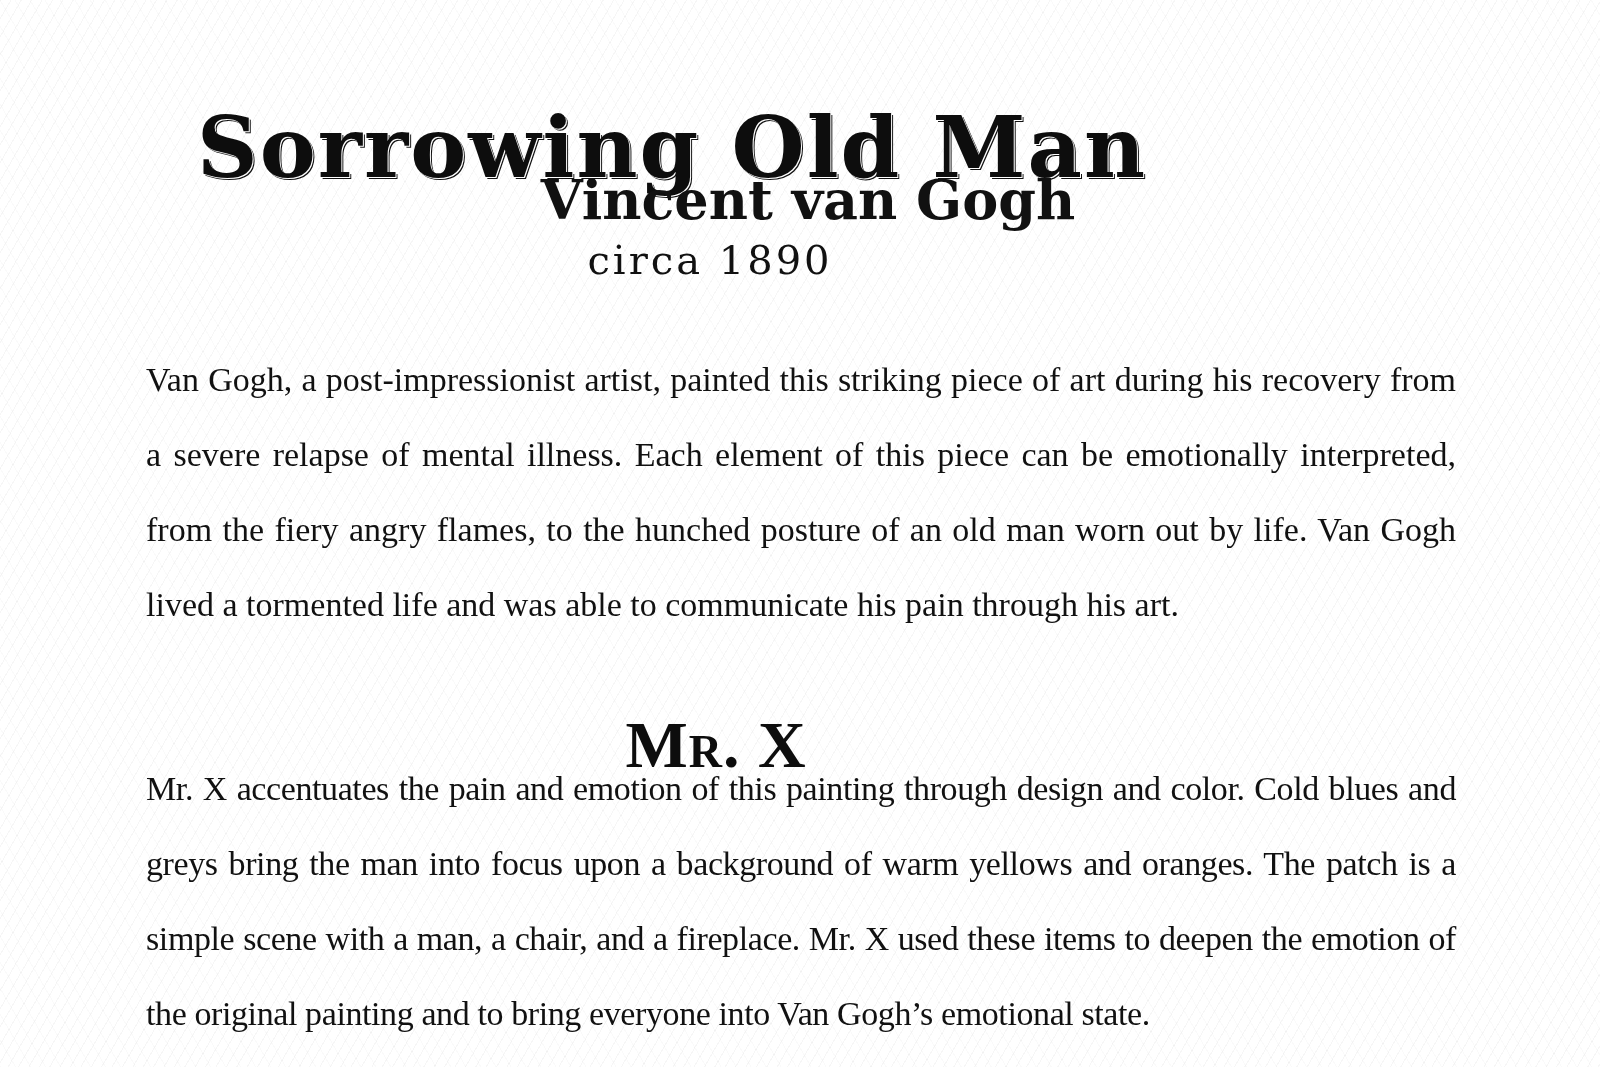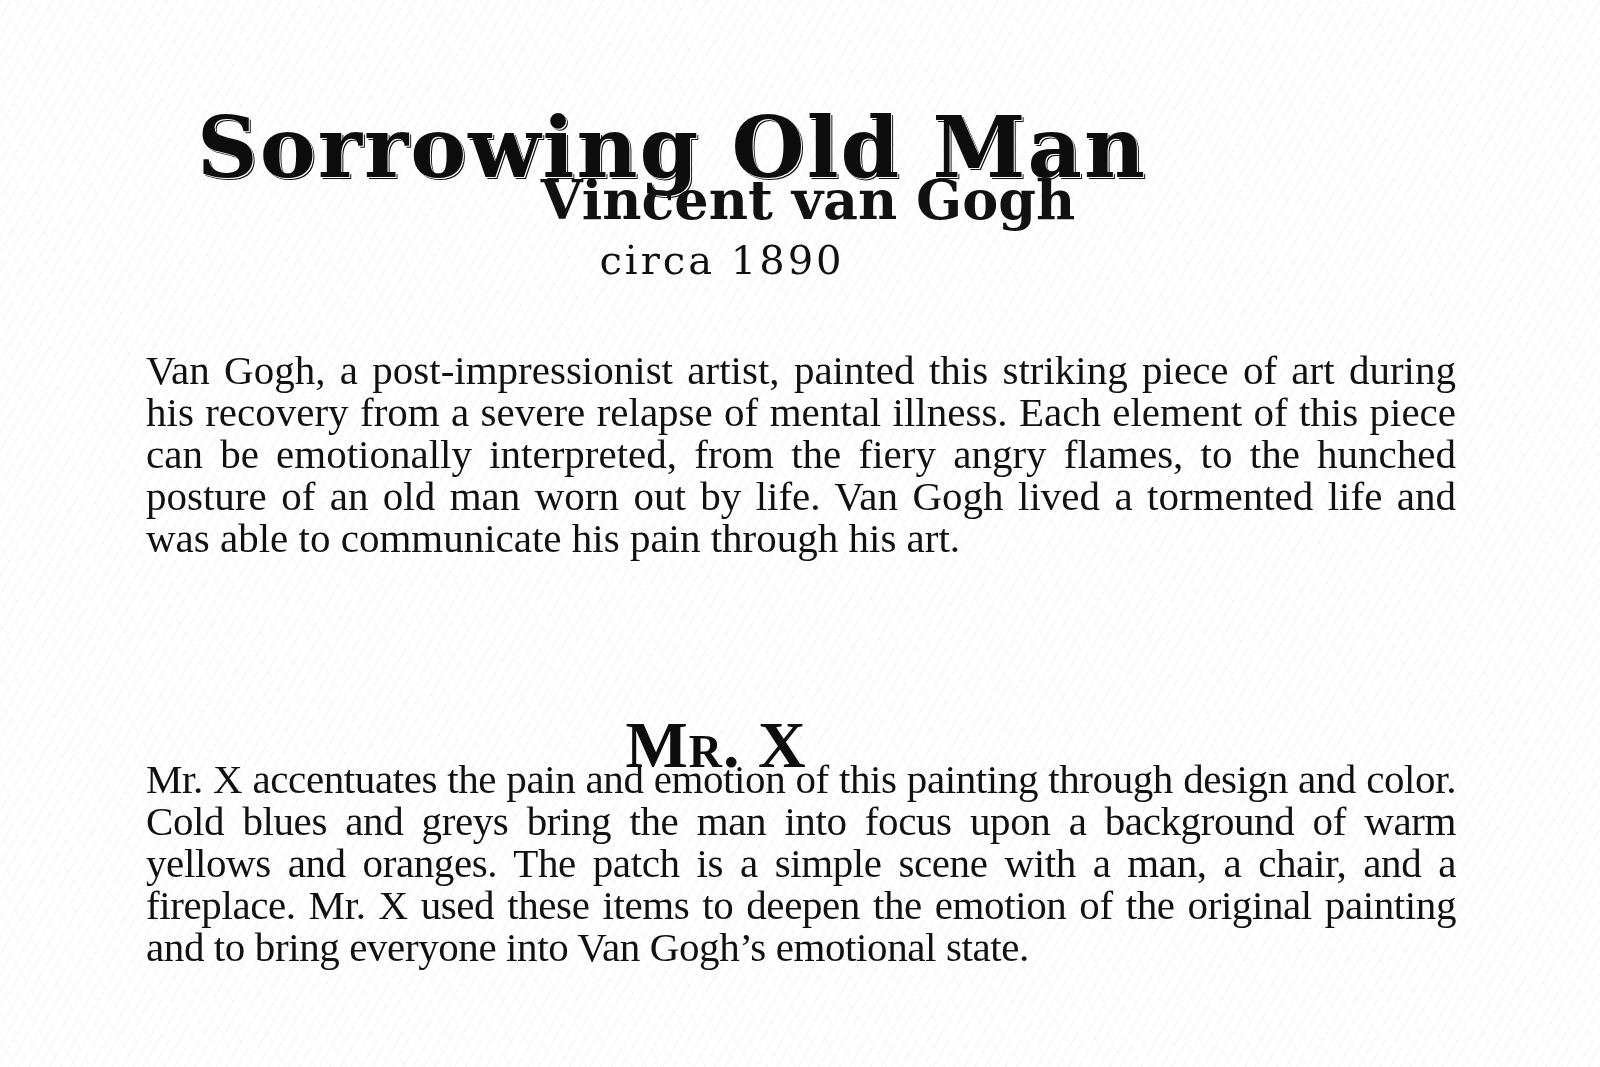--- a/index.html
+++ b/index.html
@@ -56,29 +56,28 @@
       position: absolute;
       top: 236px;
       left: 0;
       width: 1420px;
       text-align: center;
       font-family: "DejaVu Serif", serif;
       font-size: 40px;
       line-height: 48px;
       letter-spacing: 3px;
       color: #111;
-      margin-left: 12px;
     }
     .para {
       position: absolute;
       left: 146px;
       width: 1310px;
       font-family: "Liberation Serif", serif;
-      font-size: 41px;
-      line-height: 42px;
+      font-size: 34px;
+      line-height: 75px;
       text-align: justify;
       color: #111;
     }
     .para1 { top: 308px; }
     .section-heading {
       position: absolute;
       top: 652px;
       left: 0;
       width: 1432px;
       text-align: center;

